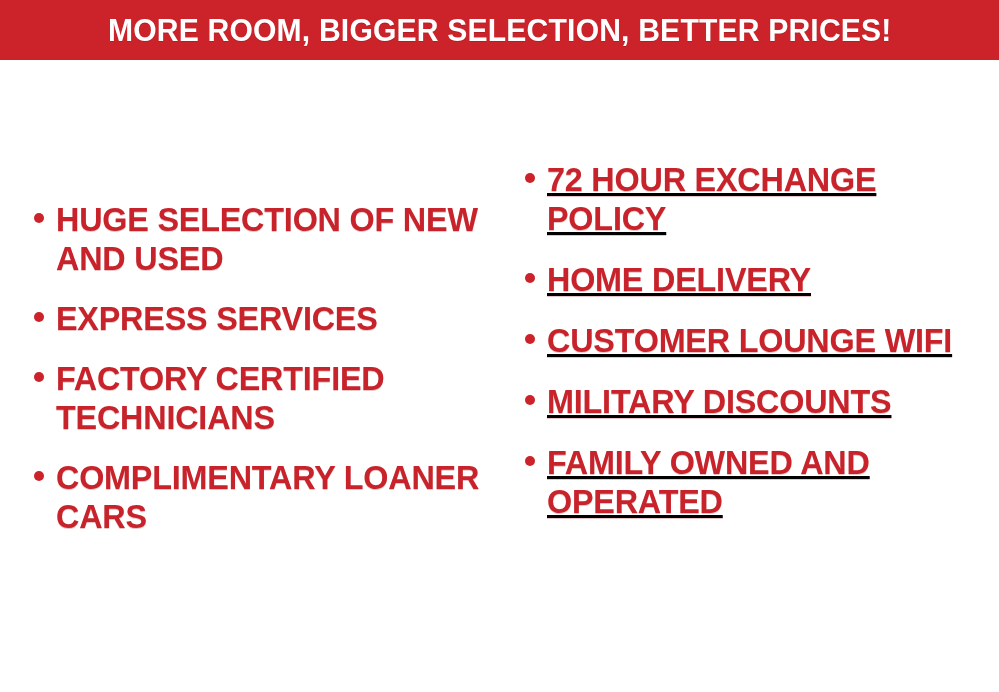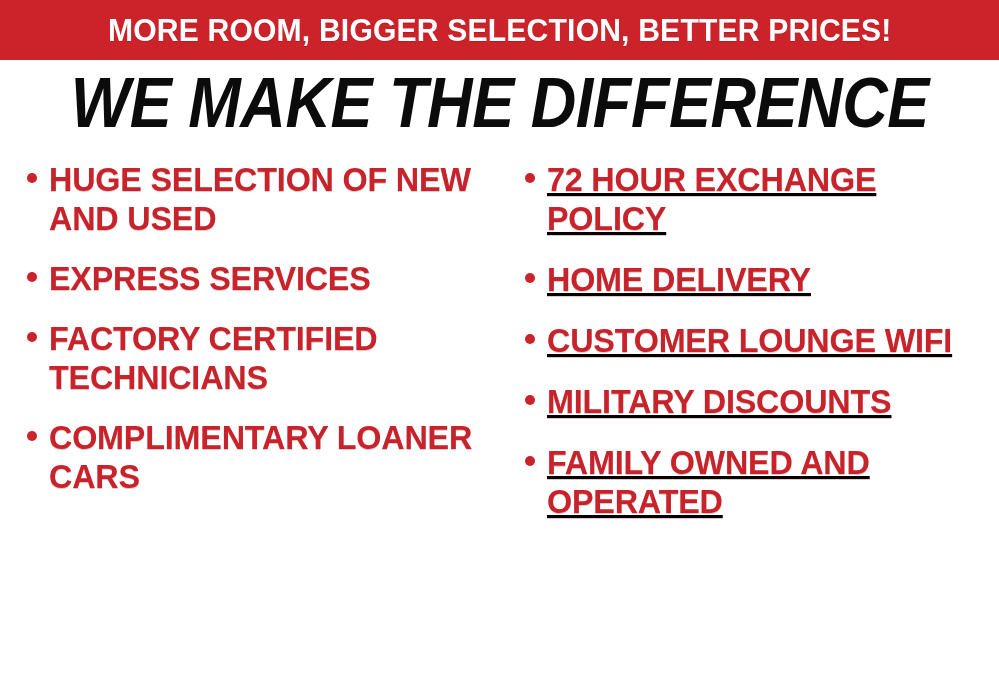--- a/index.html
+++ b/index.html
@@ -75,22 +75,23 @@
     height: 532px;
     display: flex;
     align-items: flex-start;
   }
   .column {
     position: relative;
     box-sizing: border-box;
   }
   #col-left {
     width: 505px;
-    padding-left: 27px;
+    padding-left: 34px;
     padding-right: 6px;
+    margin-top: 40px;
   }
   #col-right {
     width: 494px;
     padding-left: 20px;
     padding-right: 2px;
     text-decoration: underline;
   }
 
   .bullet-item {
     display: flex;
@@ -124,23 +125,20 @@
 </style>
 </head>
 <body>
 
 <div id="ad-root">
 
   <div id="banner">
     <div id="banner-text">MORE ROOM, BIGGER SELECTION, BETTER PRICES!</div>
   </div>
 
-  <div id="headline">
-    <div id="headline-text">WE MAKE THE DIFFERENCE</div>
-  </div>
 
   <div id="columns">
 
     <div class="column" id="col-left">
       <div class="bullet-item">
         <span class="bullet-dot"></span>
         <span class="bullet-label">HUGE SELECTION OF NEW AND USED</span>
       </div>
       <div class="bullet-item">
         <span class="bullet-dot"></span>

